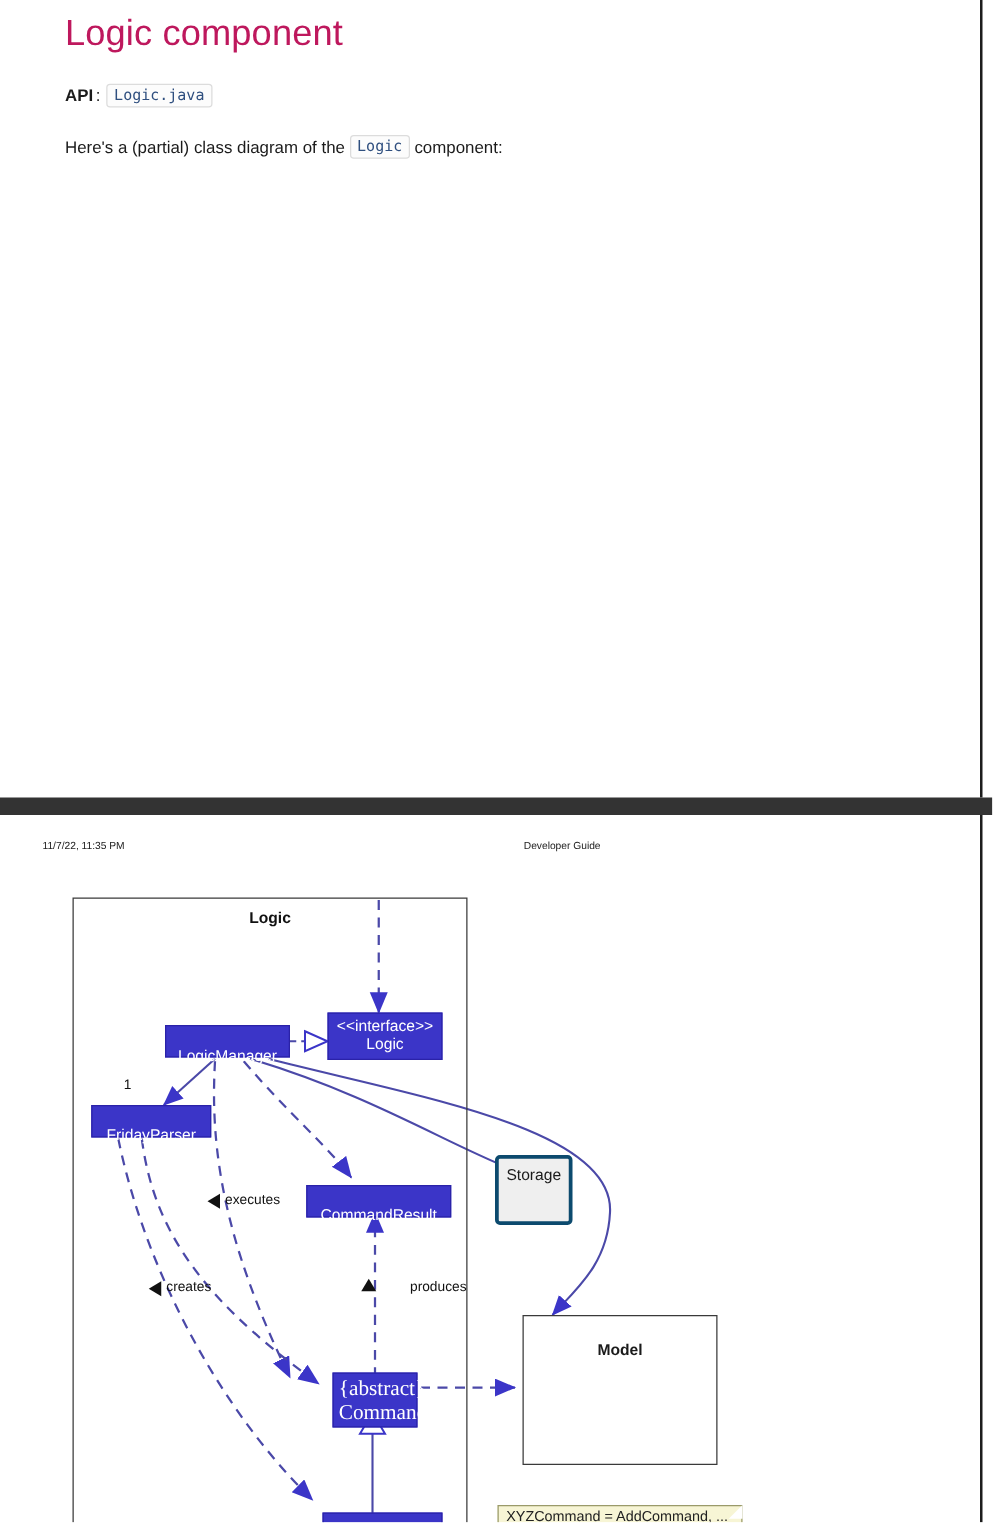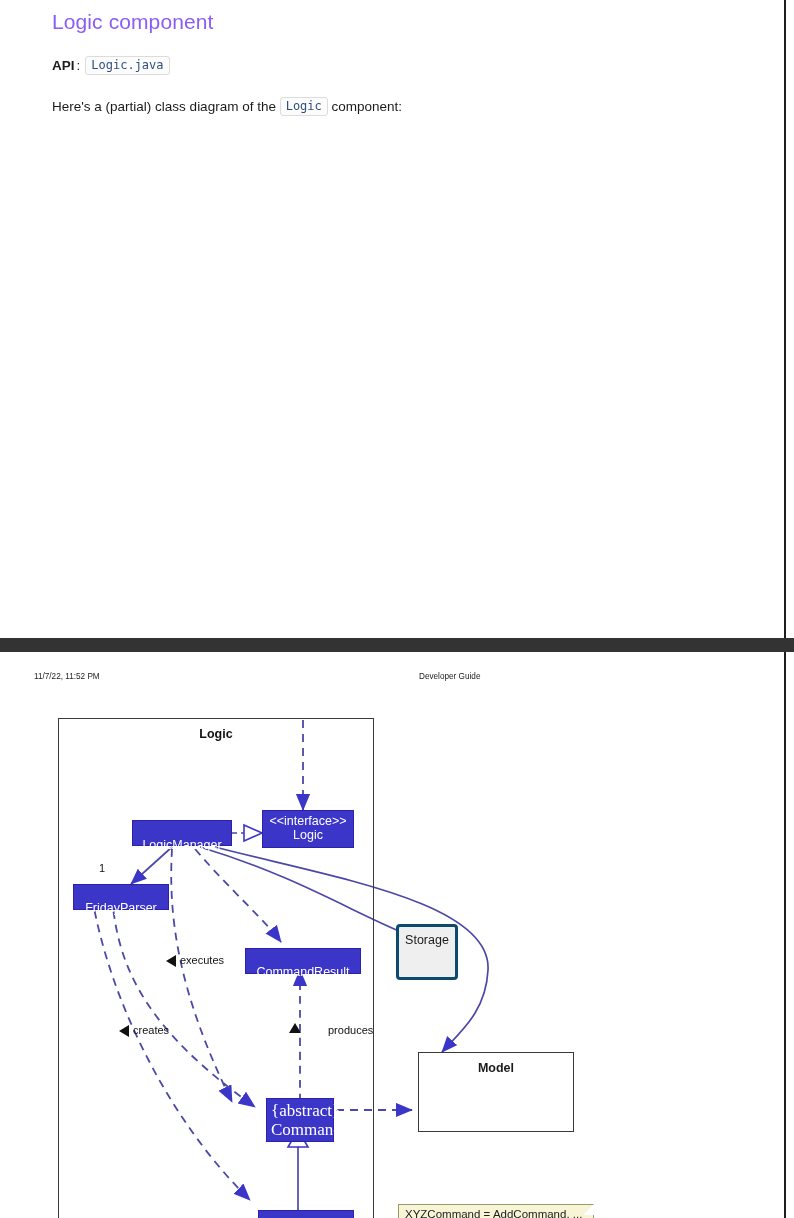--- a/index.html
+++ b/index.html
@@ -26,22 +26,22 @@
     border-right: 2px solid #1d1d1d;
     box-sizing: border-box;
   }
   .page1-content {
     position: absolute;
     left: 52px;
     top: 0;
     width: 700px;
   }
   .heading {
-    color: #8b5cf6;
-    font-size: 21px;
+    color: #be185d;
+    font-size: 29px;
     font-weight: 400;
     letter-spacing: 0.1px;
     margin: 0;
     padding-top: 8px;
     line-height: 1.35;
   }
   .api-line {
     margin-top: 20px;
     font-size: 13.5px;
     color: #1b1b1b;
@@ -241,21 +241,21 @@
 
     </div>
 
   </div>
 
   <div class="gap"></div>
 
   <div class="page2">
 
     <div class="pg2-header">
-      <span class="date">11/7/22, 11:52 PM</span>
+      <span class="date">11/7/22, 11:35 PM</span>
       <span class="doc">Developer Guide</span>
     </div>
 
     <div class="diagram">
 
       <svg width="786" height="520" style="position:absolute;left:0;top:0;">
         <defs>
           <marker id="openArrow" markerWidth="12" markerHeight="12" refX="9" refY="4" orient="auto">
             <path d="M0,0 L9,4 L0,8" fill="none" stroke="#3b35c8" stroke-width="1.6"></path>
           </marker>
@@ -313,21 +313,21 @@
 
       <div class="umlbox" style="left:266px; top:396px; width:68px; height:44px; padding-top:2px; font-size:17px;font-family:Liberation Serif, serif;">
         <div>{abstract}</div>
         <div>Command</div>
       </div>
 
       <div class="umlbox" style="left:258px; top:508px; width:96px; height:24px; line-height:22px;"></div>
 
       <div class="plainbox" style="left:396px; top:222px; width:62px; height:56px;">Storage</div>
 
-      <div class="plainbox" style="left:418px; top:350px; width:156px; height:80px; border-radius:0; background:#ffffff; border:1.6px solid #3a3a3a; font-weight:bold; padding-top:8px;">Model</div>
+      <div class="plainbox" style="left:418px; top:350px; width:156px; height:120px; border-radius:0; background:#ffffff; border:1.6px solid #3a3a3a; font-weight:bold; padding-top:20px;">Model</div>
 
       <div class="edgelabel" style="left:180px; top:252px;">executes</div>
       <div class="edgelabel" style="left:133px; top:322px;">creates</div>
       <div class="edgelabel" style="left:305px; top:322px;padding-left:23px;">produces</div>
 
       <div class="notebox" style="left:398px; top:502px; width:196px; height:30px;">XYZCommand = AddCommand, ...</div>
       <div class="note-fold" style="left:583px; top:502px;"></div>
 
     </div>
   </div>

